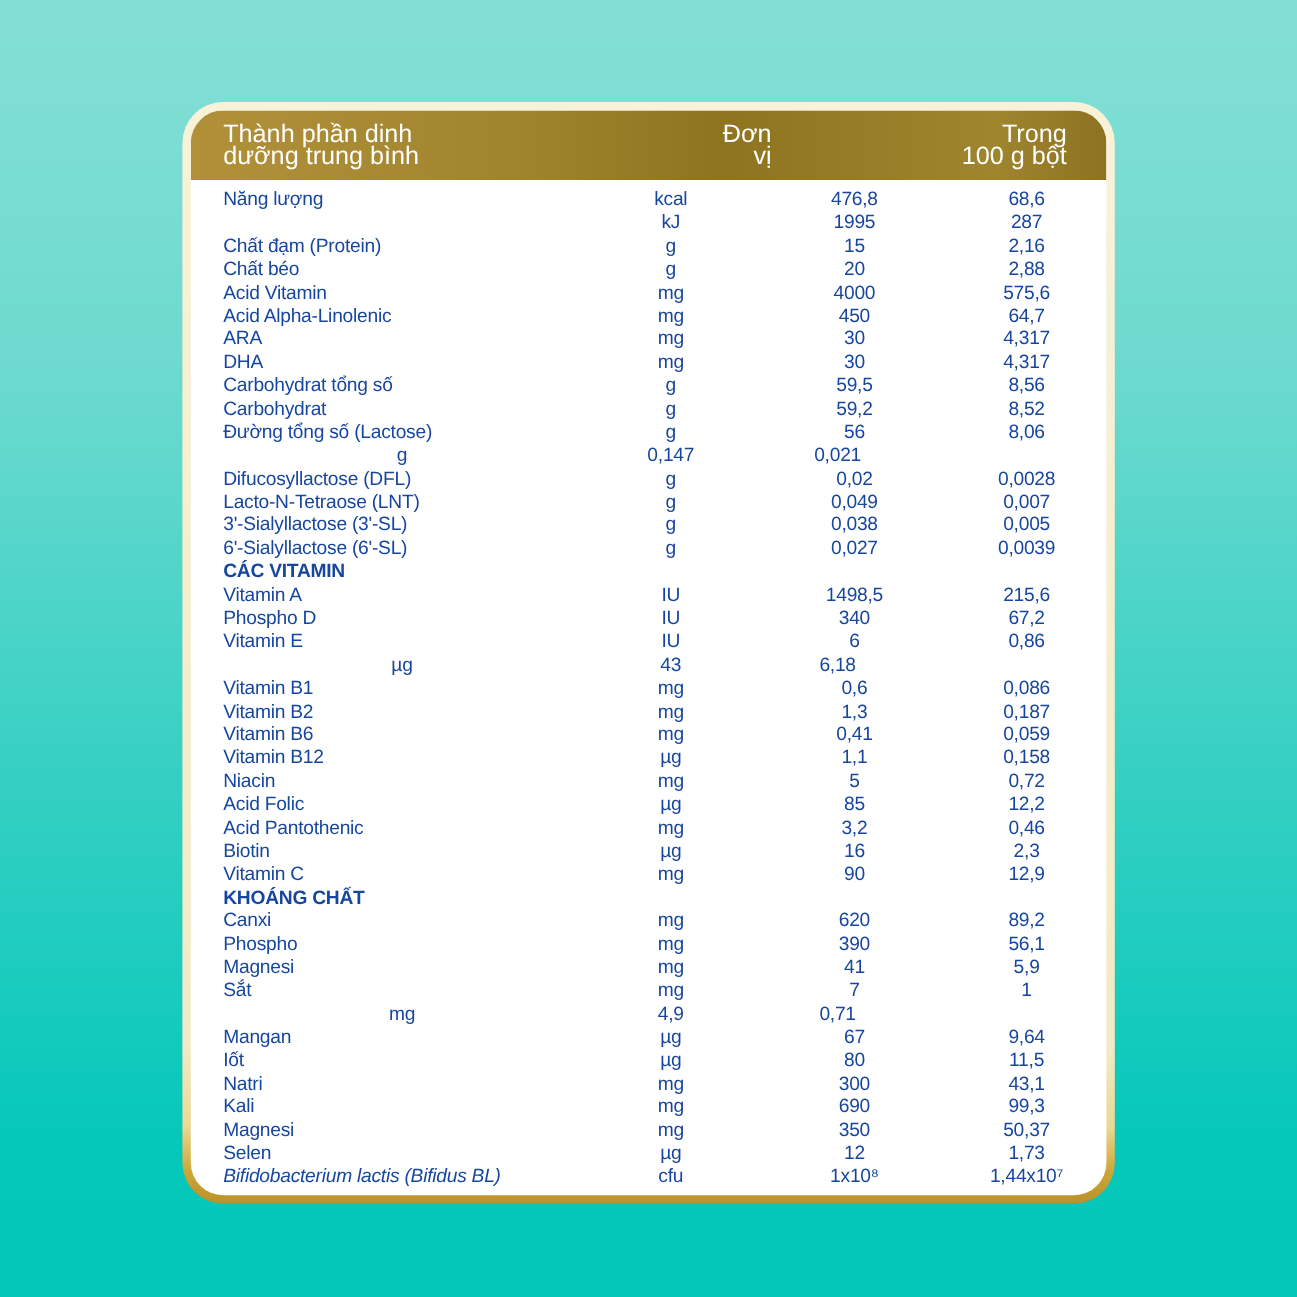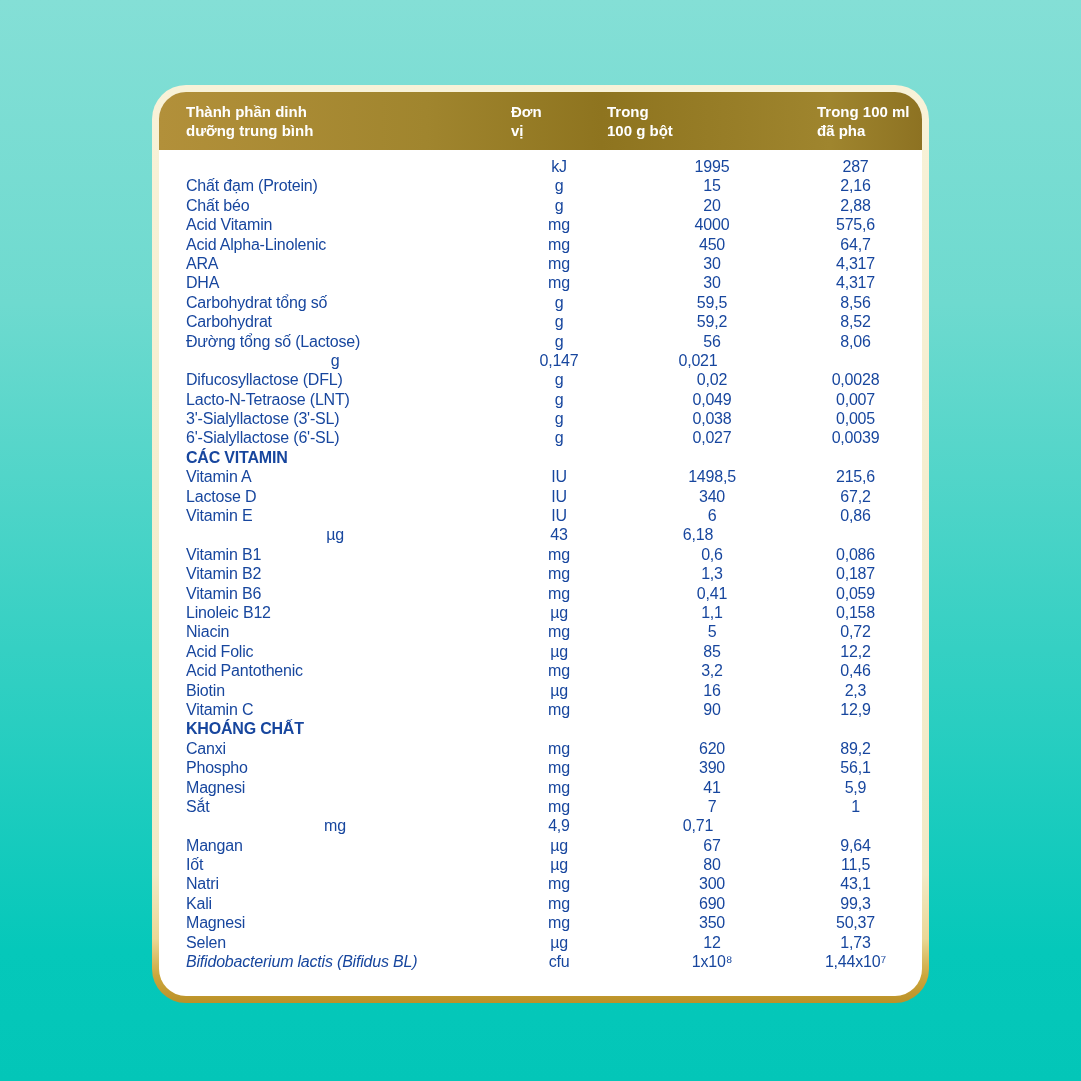--- a/index.html
+++ b/index.html
@@ -38,26 +38,27 @@
   .grid-row {
     display: grid;
     grid-template-columns: 352px 96px 210px 1fr;
     align-items: center;
   }
   .table-header {
     height: 58px;
     flex: 0 0 58px;
     background: linear-gradient(90deg, #b2903a 0%, #a0852e 35%, #8e741f 58%, #9f852e 88%, #8d7222 100%);
     color: #ffffff;
-    font-weight: bold;
-    font-size: 15px;
+    font-weight: normal;
+    font-size: 21px;
     line-height: 19px;
+    gap: 36px;
   }
   .h-name { padding-left: 27px; text-align: left; }
-  .h-center { text-align: left; white-space: nowrap; }
+  .h-center { text-align: right; white-space: nowrap; }
   .h-last { padding-right: 28px; }
   .table-body {
     flex: 1;
     padding-top: 7px;
     color: #17469e;
     font-size: 16px;
     letter-spacing: -0.2px;
   }
   .row { height: 19.4px; line-height: 19.4px; }
   .c-name { padding-left: 27px; text-align: left; white-space: nowrap; }
@@ -87,20 +88,26 @@
         <div>100 g bột</div>
       </div>
       <div class="h-center h-last">
         <div>Trong 100 ml</div>
         <div>đã pha</div>
       </div>
     </div>
 
     <div class="table-body">
         <div class="grid-row row">
+          <div class="c-name">Năng lượng</div>
+          <div class="c-unit">kcal</div>
+          <div class="c-val">476,8</div>
+          <div class="c-val c-last">68,6</div>
+        </div>
+        <div class="grid-row row">
           <div class="c-name"></div>
           <div class="c-unit">kJ</div>
           <div class="c-val">1995</div>
           <div class="c-val c-last">287</div>
         </div>
         <div class="grid-row row">
           <div class="c-name">Chất đạm (Protein)</div>
           <div class="c-unit">g</div>
           <div class="c-val">15</div>
           <div class="c-val c-last">2,16</div>
@@ -188,21 +195,21 @@
           <div class="c-val"></div>
           <div class="c-val c-last"></div>
         </div>
         <div class="grid-row row">
           <div class="c-name">Vitamin A</div>
           <div class="c-unit">IU</div>
           <div class="c-val">1498,5</div>
           <div class="c-val c-last">215,6</div>
         </div>
         <div class="grid-row row">
-          <div class="c-name">Lactose D</div>
+          <div class="c-name">Phospho D</div>
           <div class="c-unit">IU</div>
           <div class="c-val">340</div>
           <div class="c-val c-last">67,2</div>
         </div>
         <div class="grid-row row">
           <div class="c-name">Vitamin E</div>
           <div class="c-unit">IU</div>
           <div class="c-val">6</div>
           <div class="c-val c-last">0,86</div>
         </div>
@@ -223,21 +230,21 @@
           <div class="c-val">1,3</div>
           <div class="c-val c-last">0,187</div>
         </div>
         <div class="grid-row row">
           <div class="c-name">Vitamin B6</div>
           <div class="c-unit">mg</div>
           <div class="c-val">0,41</div>
           <div class="c-val c-last">0,059</div>
         </div>
         <div class="grid-row row">
-          <div class="c-name">Linoleic B12</div>
+          <div class="c-name">Vitamin B12</div>
           <div class="c-unit">µg</div>
           <div class="c-val">1,1</div>
           <div class="c-val c-last">0,158</div>
         </div>
         <div class="grid-row row">
           <div class="c-name">Niacin</div>
           <div class="c-unit">mg</div>
           <div class="c-val">5</div>
           <div class="c-val c-last">0,72</div>
         </div>

